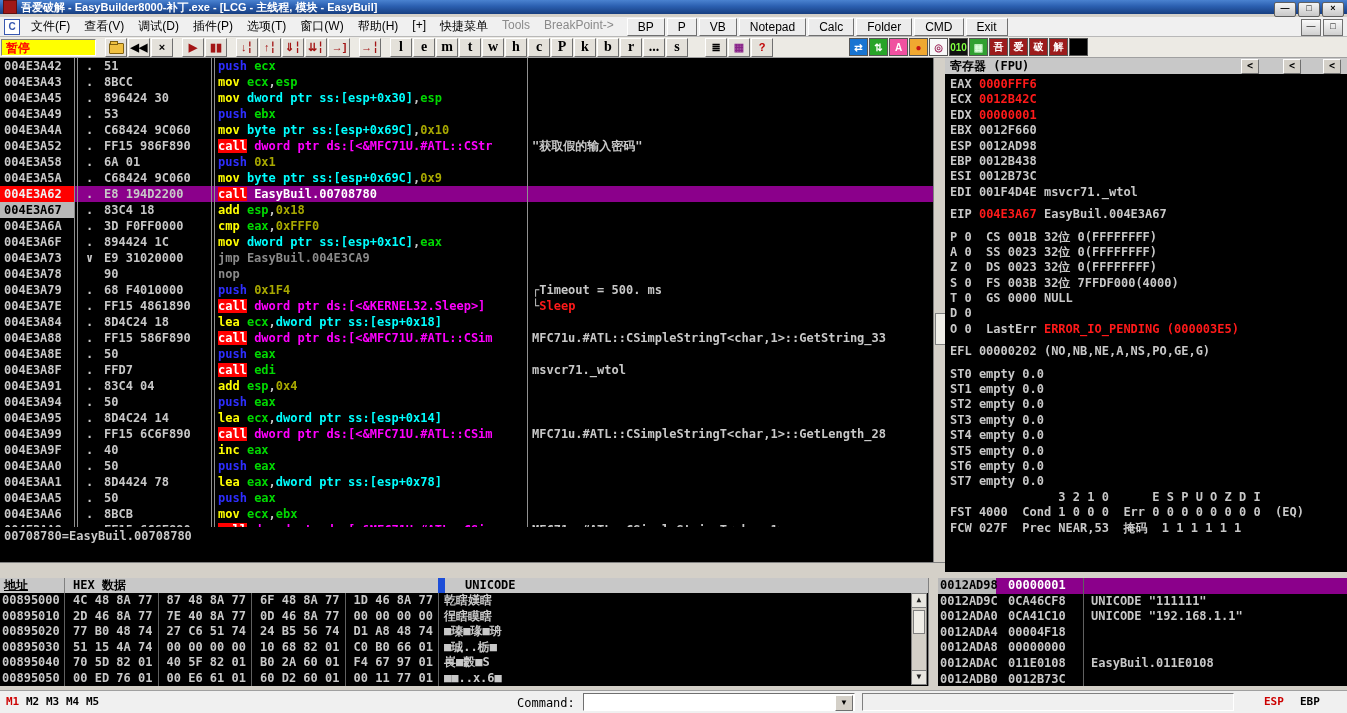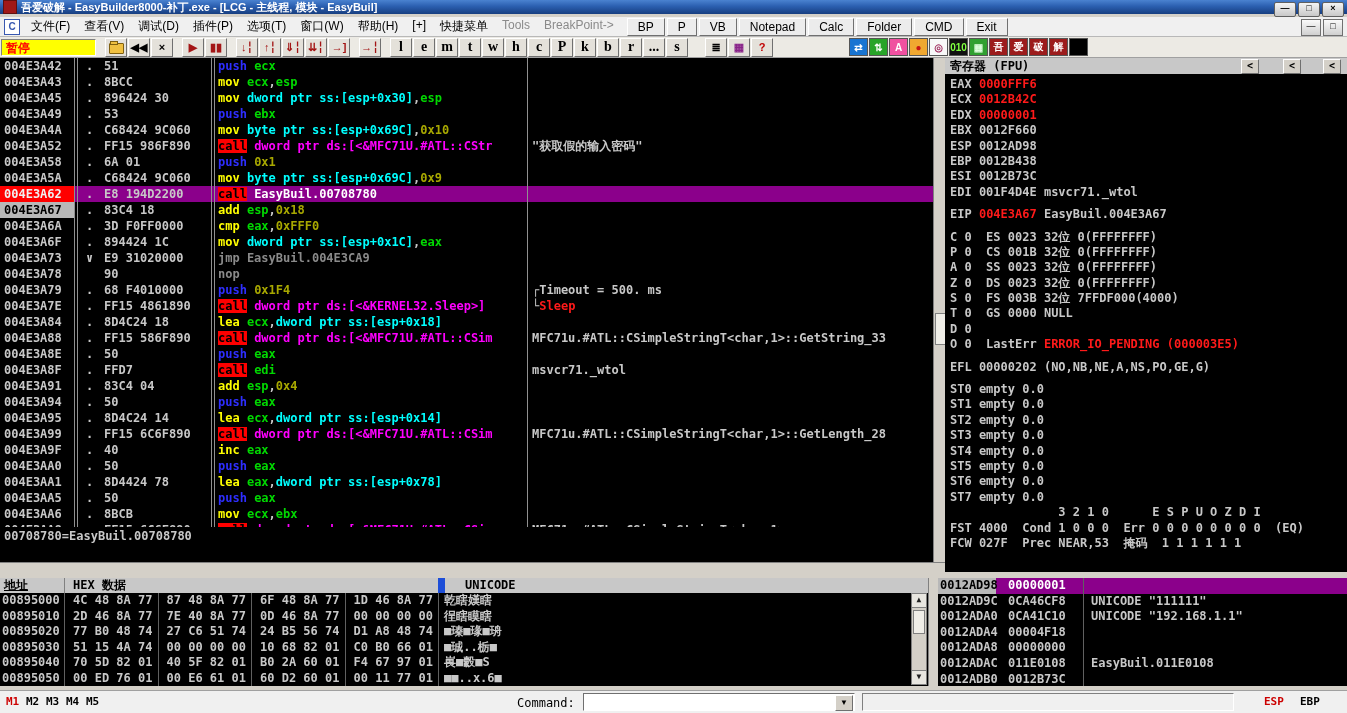--- a/index.html
+++ b/index.html
@@ -56,21 +56,21 @@
   .c-addr{width:70px;padding-left:4px;color:#C8C8C8;flex:0 0 auto}
   .c-addr.sel{background:#FF0000;color:#F0F0F0}
   .c-addr.eip{background:#B8B8B8;color:#000}
   .c-dot{width:30px;padding-left:12px;color:#C8C8C8;flex:0 0 auto;box-sizing:border-box}
   .c-hex{width:110px;color:#C8C8C8;flex:0 0 auto;overflow:hidden}
   .c-code{width:311px;padding-left:4px;flex:0 0 auto;overflow:hidden;box-sizing:border-box}
   .c-cmt{flex:1;padding-left:7px;overflow:hidden}
   .t-b{color:#2E2EFF}.t-y{color:#FFFF00}.t-g{color:#00D800}.t-c{color:#00FFFF}
   .t-o{color:#A8A800}.t-m{color:#FF00FF}.t-w{color:#C8C8C8}.t-gr{color:#8A8A8A}
   .t-r{color:#FF1A1A}.t-ws{color:#FFFFFF}
-  .t-call{background:#FF0000;color:#000000}
+  .t-call{background:#FF0000;color:#ffffff}
 
   #dscroll{left:933px;top:58px;width:12px;height:515px;background:#D4D0C8;border-left:1px solid #808080;box-sizing:border-box}
   #dscroll .sb-thumb{position:absolute;left:1px;width:9px;top:255px;height:30px;background:#F0EEE8;border:1px solid #808080}
 
   #regs{left:945px;top:58px;width:402px;height:514px;background:#000}
   #regs-header{height:16px;background:#C8C8C8;color:#000;padding-left:5px;line-height:16px;position:relative}
   .rhbtn{position:absolute;top:1px;width:16px;height:13px;background:#D4D0C8;border:1px solid;
     border-color:#FFF #707070 #707070 #FFF;font-size:10px;line-height:11px;text-align:center;font-weight:bold}
   #regs-body{padding:3px 0 0 5px}
   .rline{height:15.4px;line-height:15.4px;white-space:pre}
@@ -288,21 +288,20 @@
       <div class="rline"><span class="t-w">ECX </span><span class="t-r">0012B42C</span></div>
       <div class="rline"><span class="t-w">EDX </span><span class="t-r">00000001</span></div>
       <div class="rline"><span class="t-w">EBX 0012F660</span></div>
       <div class="rline"><span class="t-w">ESP 0012AD98</span></div>
       <div class="rline"><span class="t-w">EBP 0012B438</span></div>
       <div class="rline"><span class="t-w">ESI 0012B73C</span></div>
       <div class="rline"><span class="t-w">EDI 001F4D4E msvcr71._wtol</span></div>
       <div class="rgap"></div>
       <div class="rline"><span class="t-w">EIP </span><span class="t-r">004E3A67</span><span class="t-w"> EasyBuil.004E3A67</span></div>
       <div class="rgap"></div>
-      <div class="rline"><span class="t-w">C 0  ES 0023 32位 0(FFFFFFFF)</span></div>
       <div class="rline"><span class="t-w">P 0  CS 001B 32位 0(FFFFFFFF)</span></div>
       <div class="rline"><span class="t-w">A 0  SS 0023 32位 0(FFFFFFFF)</span></div>
       <div class="rline"><span class="t-w">Z 0  DS 0023 32位 0(FFFFFFFF)</span></div>
       <div class="rline"><span class="t-w">S 0  FS 003B 32位 7FFDF000(4000)</span></div>
       <div class="rline"><span class="t-w">T 0  GS 0000 NULL</span></div>
       <div class="rline"><span class="t-w">D 0</span></div>
       <div class="rline"><span class="t-w">O 0  LastErr </span><span class="t-r">ERROR_IO_PENDING (000003E5)</span></div>
       <div class="rgap"></div>
       <div class="rline"><span class="t-w">EFL 00000202 (NO,NB,NE,A,NS,PO,GE,G)</span></div>
       <div class="rgap"></div>

